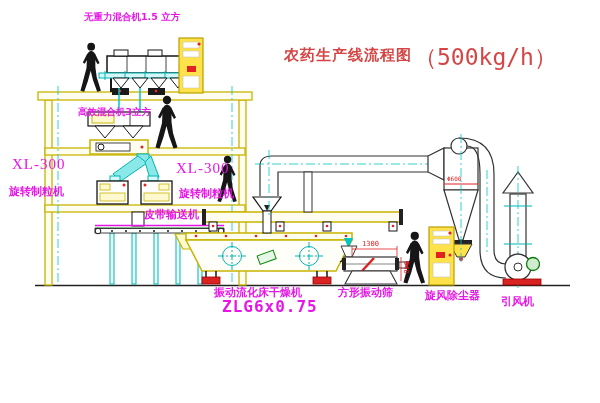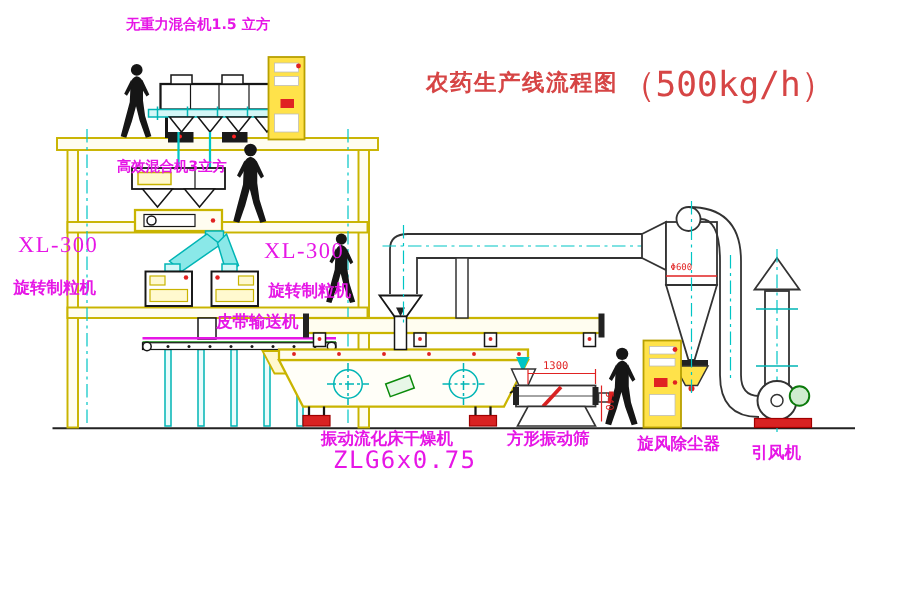--- a/index.html
+++ b/index.html
@@ -3,21 +3,21 @@
 <meta charset="utf-8">
 <style>
   html,body{margin:0;padding:0;background:#ffffff;}
   #screen{position:relative;width:600px;height:403px;background:#ffffff;overflow:hidden;
           font-family:"DejaVu Sans",sans-serif;}
   #screen svg{position:absolute;left:0;top:0;}
   .lbl{position:absolute;line-height:1;white-space:nowrap;color:#e616e6;font-weight:700;}
   .lbl-cn-sm{font-size:9.5px;}
   .lbl-cn{font-size:11px;}
   .lbl-model{font-family:Liberation Serif, serif;font-weight:400;font-size:15px;letter-spacing:1px;}
-  .lbl-model-lg{font-family:"DejaVu Sans Mono",monospace;font-weight:400;font-size:16px;letter-spacing:1px;}
+  .lbl-model-lg{font-family:"DejaVu Sans Mono",monospace;font-weight:700;font-size:16px;letter-spacing:1px;}
   .title-wrap{position:absolute;left:284px;top:46px;display:flex;align-items:center;color:#d64545;}
   .title-main{font-size:15px;font-weight:700;line-height:1;padding-bottom:5px;letter-spacing:1px;}
   .title-cap{font-family:"DejaVu Sans Mono",monospace;font-weight:400;font-size:23px;line-height:1;margin-left:2px;}
   .dim{position:absolute;color:#e02222;font-weight:400;line-height:1;white-space:nowrap;
        font-family:"DejaVu Sans Mono",monospace;}
   .dim-h{font-size:7px;}
   .dim-v{font-size:7px;transform:rotate(90deg);transform-origin:left top;}
   .dim-c{font-size:6px;}
 </style>
 </head>

